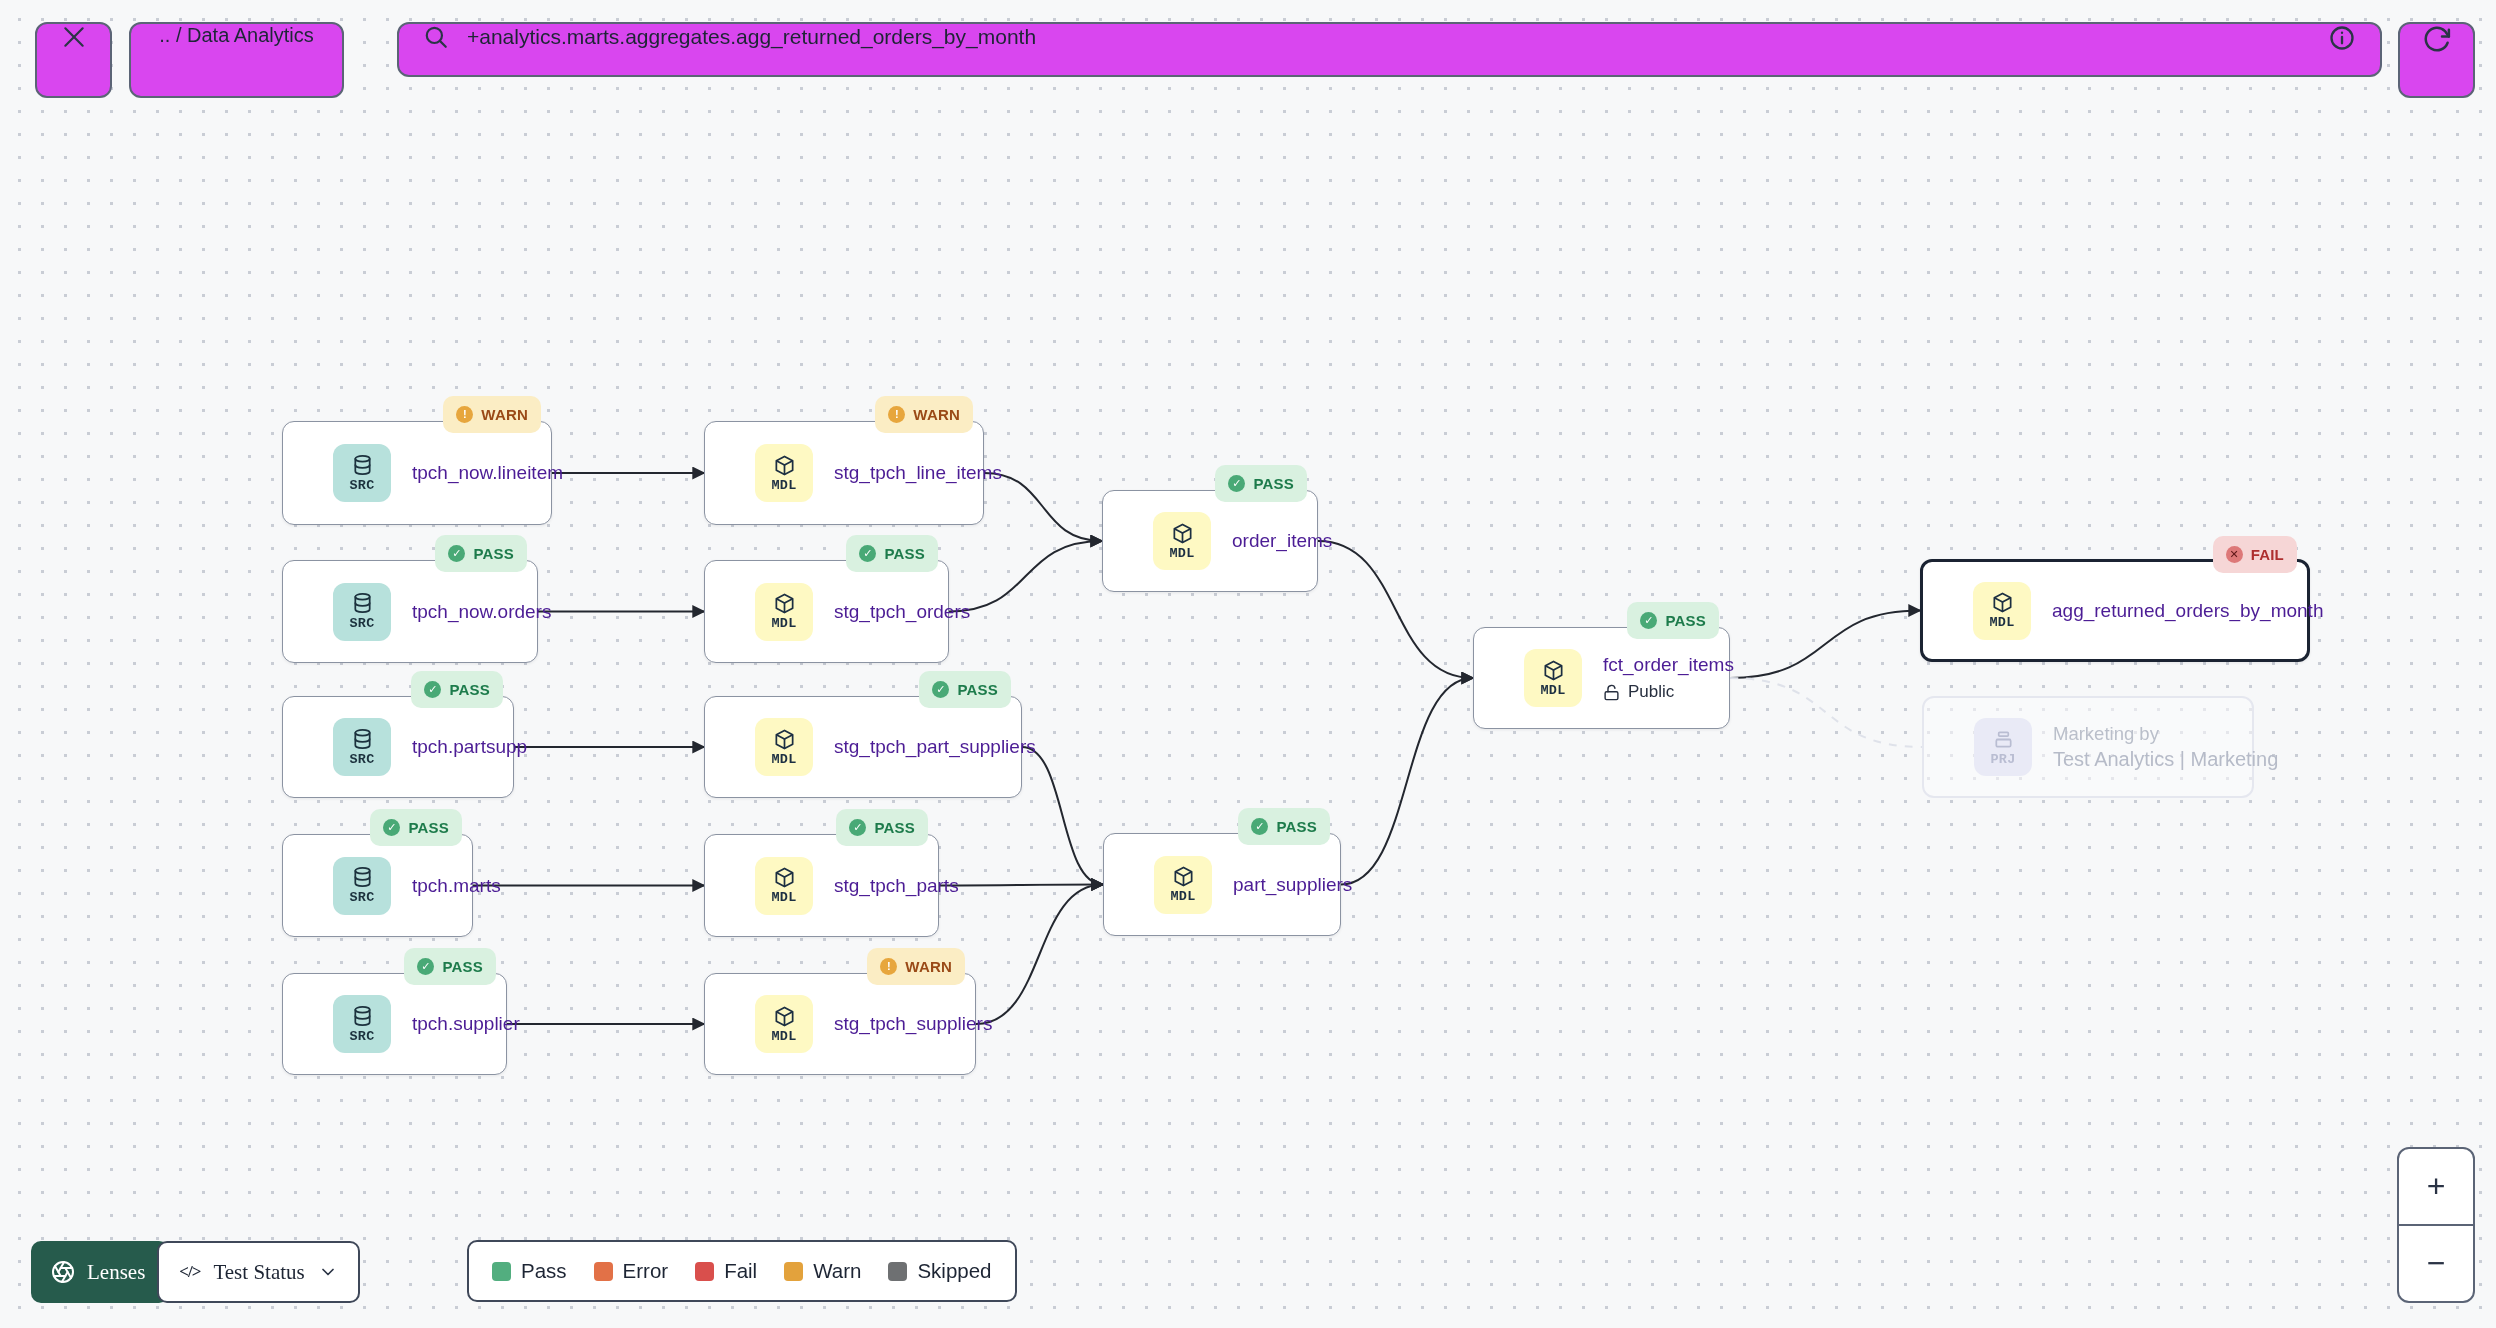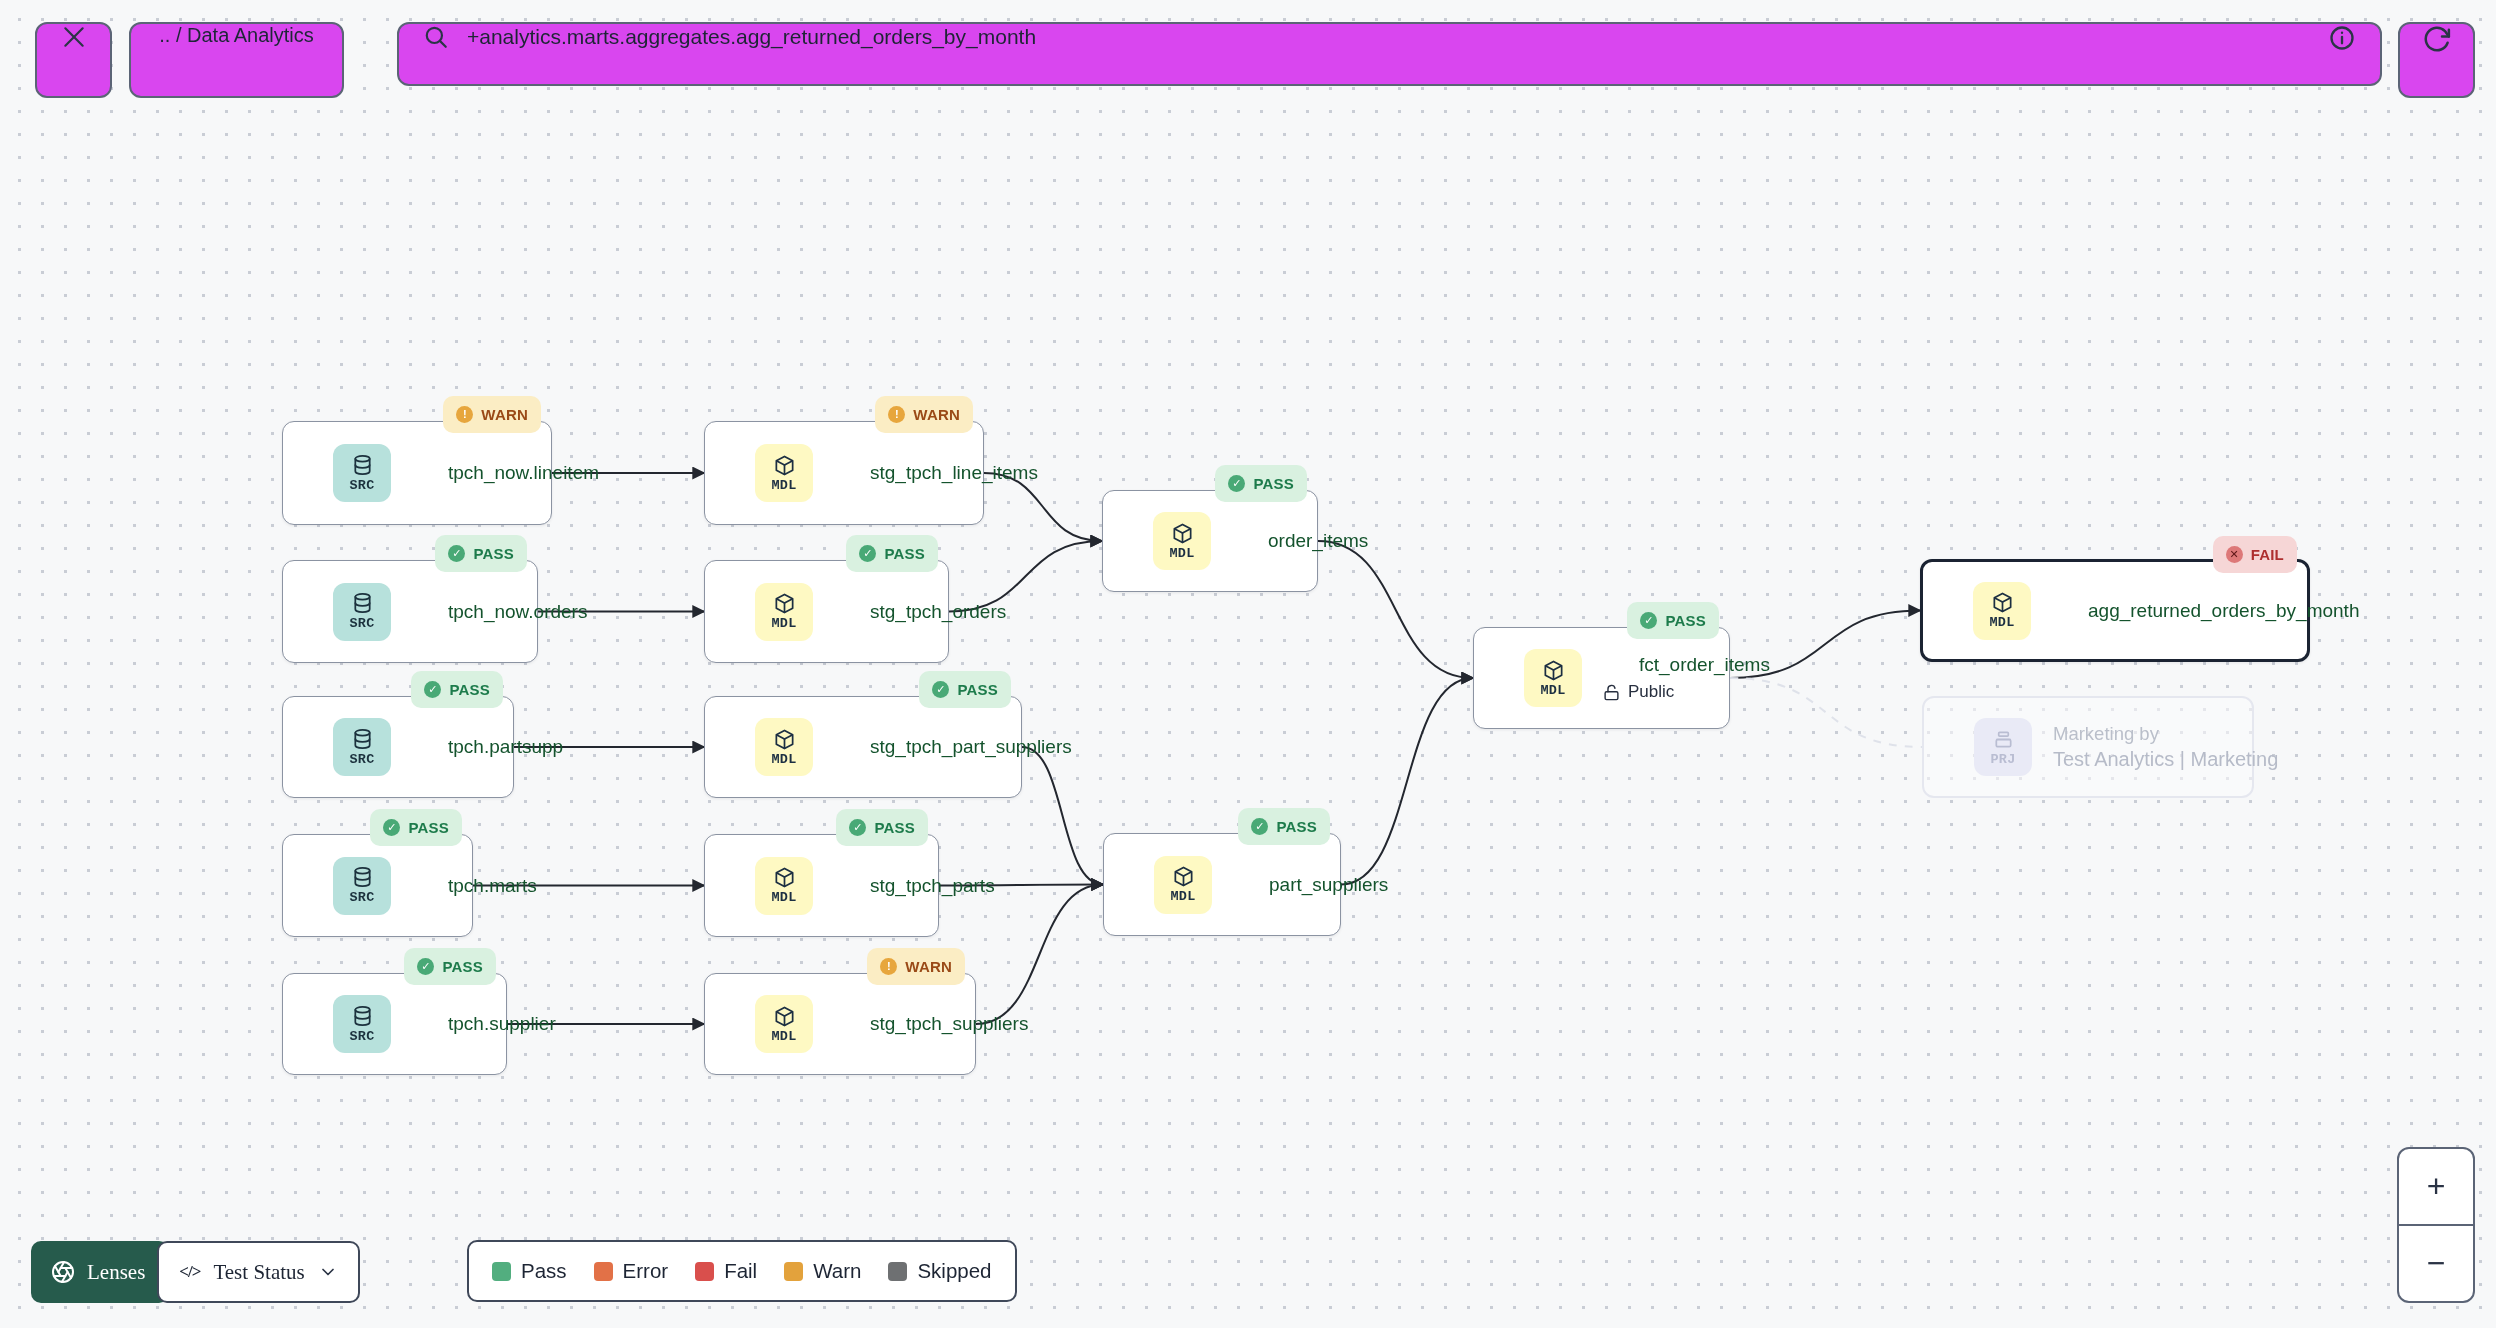--- a/index.html
+++ b/index.html
@@ -10,21 +10,21 @@
     background-image:radial-gradient(circle,#c9cdd5 1.6px,transparent 1.8px);
     background-size:23px 23px;background-position:8px 8px;
     color:#1e2637;
   }
   
   .ctl{position:absolute;background:#d946ef;border:2px solid #5b6476;border-radius:12px;
        display:flex;align-items:flex-start;box-sizing:border-box;}
   .icon-btn{justify-content:center;}
   #close-btn{left:35px;top:22px;width:77px;height:76px;}
   #breadcrumb{left:129px;top:22px;width:215px;height:76px;justify-content:center;font-size:20px;}
-  #search-bar{left:397px;top:22px;width:1985px;height:64px;padding:0 24px;gap:16px;}
+  #search-bar{left:397px;top:22px;width:1985px;height:55px;padding:0 24px;gap:16px;}
   #search-bar input{flex:1;border:none;outline:none;font:21px "Liberation Sans",sans-serif;
        color:#1d2534;background:transparent;}
   #refresh-btn{left:2398px;top:22px;width:77px;height:76px;}
   .stroke-ic{stroke:#2b3446;stroke-width:2;fill:none;stroke-linecap:round;stroke-linejoin:round;}
   
   #edges-svg{position:absolute;left:0;top:0;z-index:1;}
   .edge{stroke:#23272f;stroke-width:2;fill:none;}
   .edge--ghost{stroke:#dfe2ea;stroke-width:2;fill:none;stroke-dasharray:8 8;}
   #nodes-layer{position:absolute;left:0;top:0;z-index:2;}
   .node{position:absolute;background:#fff;border:1.5px solid #8b93a2;border-radius:12px;
@@ -33,21 +33,21 @@
   .node--selected{border:3px solid #1b2332;}
   .node--ghost{border:2px solid #e5e7ef;background:rgba(251,251,253,.55);box-shadow:none;}
   .tile{width:58px;height:58px;border-radius:12px;display:flex;flex-direction:column;
         align-items:center;justify-content:center;flex:0 0 auto;margin-left:34px;}
   .tile svg{width:23px;height:23px;margin-bottom:1px;}
   .tile span{font:600 13.5px "Liberation Mono",monospace;letter-spacing:.2px;}
   .tile--SRC{background:#b7e1dc;color:#1c323e;}
   .tile--MDL{background:#fef9c3;color:#1c2f42;}
   .tile--PRJ{background:#e9eaf6;color:#b9bdd2;}
   .node-body{margin-left:21px;display:flex;flex-direction:column;justify-content:center;min-width:0;}
-  .node-name{font-size:19px;color:#14532d;white-space:nowrap;margin-left:36px;}
+  .node-name{font-size:19px;color:#4c1d95;white-space:nowrap;}
   .access{display:flex;align-items:center;gap:8px;margin-top:6px;color:#272f3f;font-size:17px;}
   .ghost-line1{color:#babfca;font-size:18.5px;white-space:nowrap;}
   .ghost-line2{color:#b6bbc8;font-size:20px;margin-top:3px;white-space:nowrap;}
   .badge{position:absolute;top:-26px;right:10px;height:37px;padding:0 13px;border-radius:10px;
          display:flex;align-items:center;gap:8px;font-weight:700;font-size:15px;letter-spacing:.2px;}
   .bdot{width:17px;height:17px;border-radius:50%;display:flex;align-items:center;
         justify-content:center;font-size:11px;font-weight:700;line-height:1;}
   .badge--PASS{background:#d9f1e0;color:#1d7b4b;} .badge--PASS .bdot{background:#49a976;color:#fff;}
   .badge--WARN{background:#fbedc4;color:#9a4a17;} .badge--WARN .bdot{background:#e7a63d;color:#fff;}
   .badge--FAIL{background:#f6d6d6;color:#ae2f2f;} .badge--FAIL .bdot{background:#dd7878;color:#5d1717;}

